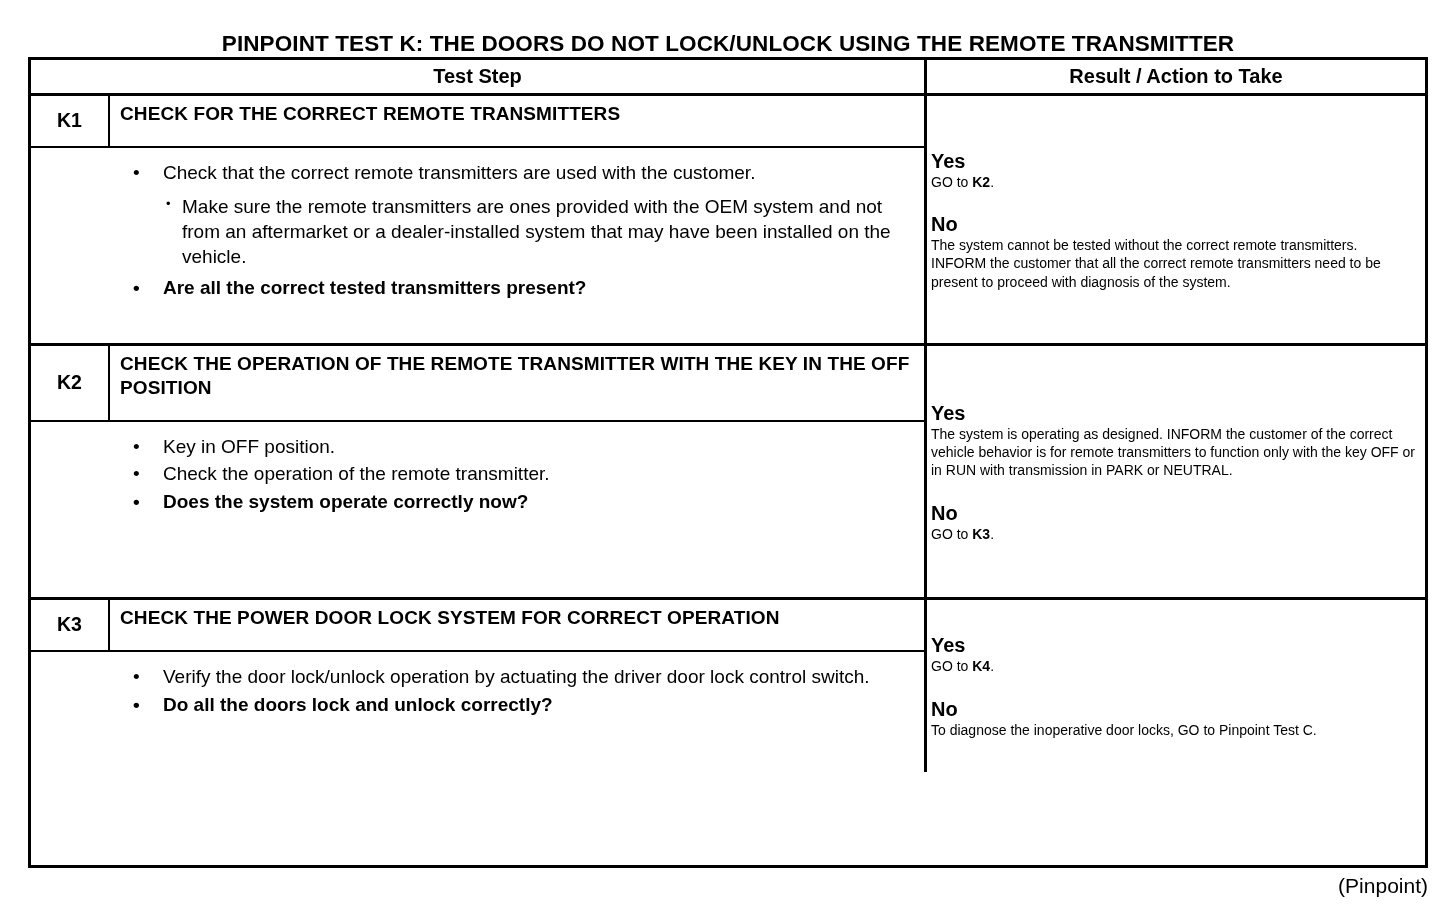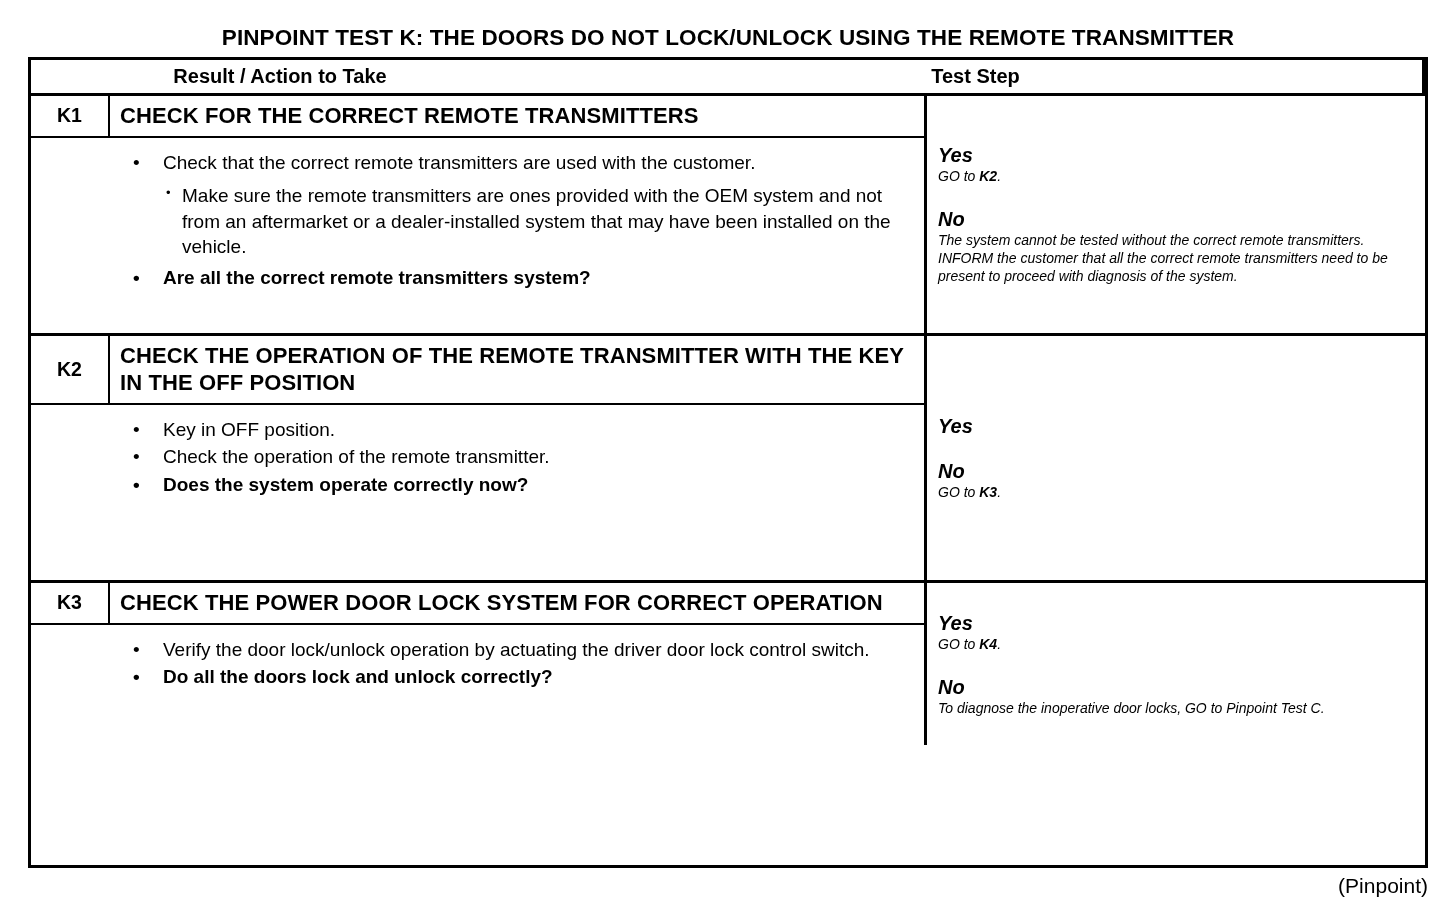--- a/index.html
+++ b/index.html
@@ -18,21 +18,21 @@
     position: relative;
     width: 1456px;
     height: 918px;
     box-sizing: border-box;
   }
 
   
   .doc-title {
     position: absolute;
     left: 0;
-    top: 26px;
+    top: 32px;
     width: 1456px;
     text-align: center;
     font-size: 22.5px;
     font-weight: bold;
     letter-spacing: 0.1px;
     line-height: 1.1;
   }
 
   
   .ppt-table {
@@ -105,22 +105,22 @@
     display: flex;
     align-items: center;
     justify-content: center;
     font-size: 19.5px;
     font-weight: bold;
     padding: 6px 0 7px;
   }
   .step-title {
     flex: 1 1 auto;
     box-sizing: border-box;
-    padding: 6px 8px 7px 10px;
-    font-size: 22px;
+    padding: 6px 8px 21px 10px;
+    font-size: 19px;
     font-weight: bold;
     line-height: 1.23;
     letter-spacing: 0.1px;
   }
 
   
   .step-body {
     flex: 1 1 auto;
     box-sizing: border-box;
     padding: 12px 12px 12px 100px;
@@ -151,25 +151,24 @@
     top: 1px;
   }
   .bl.bold {
     font-weight: bold;
   }
 
   
   .step-right {
     flex: 1 1 auto;
     box-sizing: border-box;
-    padding: 12px 10px 12px 11px;
+    padding: 12px 10px 12px 4px;
     display: flex;
     flex-direction: column;
     justify-content: center;
-    font-style: italic;
   }
   .ans {
     margin-bottom: 14px;
   }
   .ans:last-child {
     margin-bottom: 0;
     margin-top: 7px;
   }
   .ans-label {
     font-size: 20px;
@@ -202,35 +201,35 @@
 </head>
 <body>
 
 <div class="page">
 
   <div class="doc-title">PINPOINT TEST K: THE DOORS DO NOT LOCK/UNLOCK USING THE REMOTE TRANSMITTER</div>
 
   <div class="ppt-table">
 
     <div class="thead">
+      <div class="th th-step">Test Step</div>
       <div class="th th-result">Result / Action to Take</div>
-      <div class="th th-step">Test Step</div>
     </div>
 
     <div id="steps-container">
         <div class="step step-k1">
           <div class="step-left">
             <div class="step-head">
               <div class="step-id">K1</div>
               <div class="step-title">CHECK FOR THE CORRECT REMOTE TRANSMITTERS</div>
             </div>
             <div class="step-body">
               <div class="bl"><span class="dot">•</span><span>Check that the correct remote transmitters are used with the customer.</span></div>
               <div class="bl sub"><span class="dot">•</span><span>Make sure the remote transmitters are ones provided with the OEM system and not from an aftermarket or a dealer-installed system that may have been installed on the vehicle.</span></div>
-              <div class="bl bold"><span class="dot">•</span><span>Are all the correct remote transmitters system?</span></div>
+              <div class="bl bold"><span class="dot">•</span><span>Are all the correct tested transmitters present?</span></div>
             </div>
           </div>
           <div class="step-right">
             <div class="ans">
               <div class="ans-label">Yes</div>
               <div class="ans-text"><span>GO to </span><b>K2</b><span>.</span></div>
             </div>
             <div class="ans">
               <div class="ans-label">No</div>
               <div class="ans-text"><span>The system cannot be tested without the correct remote transmitters. INFORM the customer that all the correct remote transmitters need to be present to proceed with diagnosis of the system.</span></div>
@@ -245,20 +244,21 @@
             </div>
             <div class="step-body">
               <div class="bl"><span class="dot">•</span><span>Key in OFF position.</span></div>
               <div class="bl"><span class="dot">•</span><span>Check the operation of the remote transmitter.</span></div>
               <div class="bl bold"><span class="dot">•</span><span>Does the system operate correctly now?</span></div>
             </div>
           </div>
           <div class="step-right">
             <div class="ans">
               <div class="ans-label">Yes</div>
+              <div class="ans-text"><span>The system is operating as designed. INFORM the customer of the correct vehicle behavior is for remote transmitters to function only with the key OFF or in RUN with transmission in PARK or NEUTRAL.</span></div>
             </div>
             <div class="ans">
               <div class="ans-label">No</div>
               <div class="ans-text"><span>GO to </span><b>K3</b><span>.</span></div>
             </div>
           </div>
         </div>
         <div class="step step-k3">
           <div class="step-left">
             <div class="step-head">

